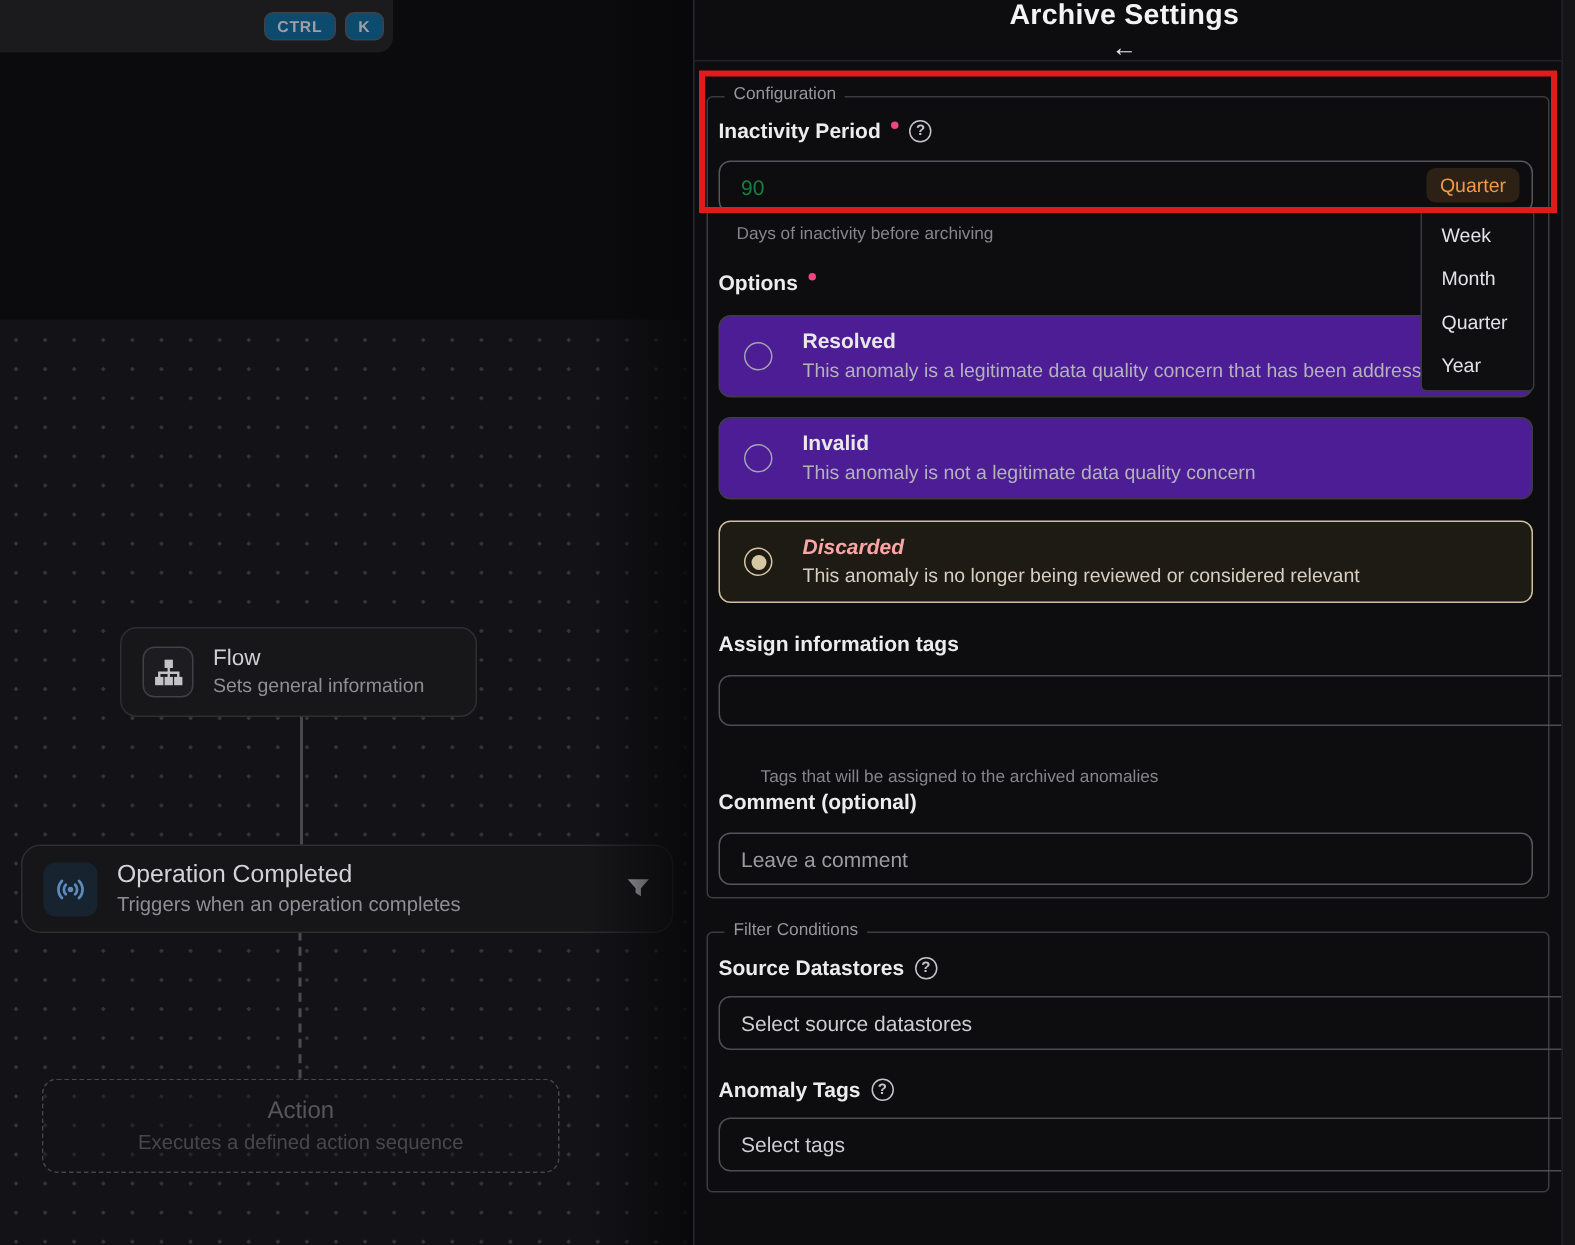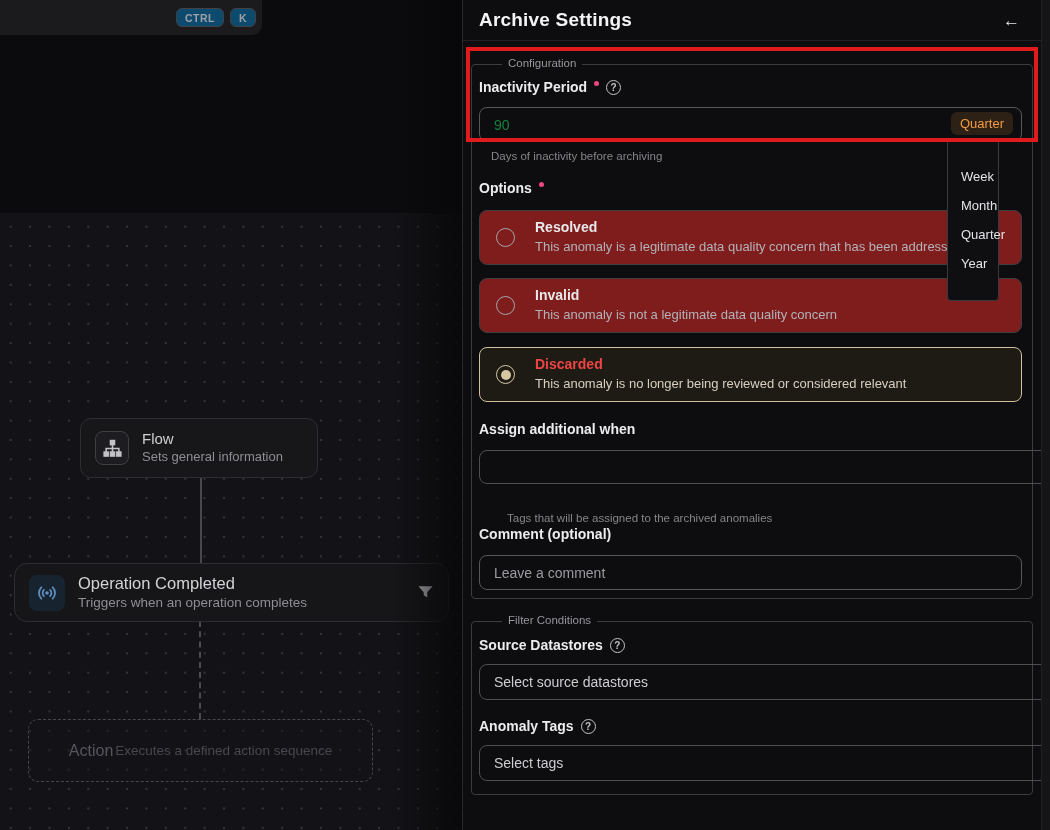--- a/index.html
+++ b/index.html
@@ -49,44 +49,44 @@
   }
   .node-icon-box.blue { width:36px; height:36px; background:#182330; border:none; }
   .node-title { font-size:15px; color:#cfcfd3; line-height:1.25; }
   .node-sub   { font-size:13px; color:#8e8e94; line-height:1.3; }
   .node-op .node-title { font-size:16.5px; color:#d3d3d7; }
   .node-op .node-sub   { font-size:13.5px; }
   .node-op .funnel { margin-left:auto; display:flex; align-items:center; }
   .node-action {
     position:absolute; left:28px; top:719px; width:345px; height:63px;
     border:1.5px dashed #47474d; border-radius:10px; background:rgba(20,20,24,.4);
-    display:flex; flex-direction:row; align-items:center; justify-content:center; gap:2px;
+    display:flex; flex-direction:column; align-items:center; justify-content:center; gap:2px;
   }
   .node-action .node-title { font-size:16px; color:#55555c; }
   .node-action .node-sub   { font-size:13.5px; color:#47474d; }
   
   .panel {
     position:absolute; left:462px; top:0; width:588px; height:830px;
     background:#0d0d0f; border-left:1px solid #28282c;
   }
   .scroll-track { position:absolute; right:0; top:0; width:9px; height:830px; background:#151517; border-left:1px solid #222226; }
   .panel-header {
     position:absolute; left:0; top:0; width:579px; height:41px;
     border-bottom:1px solid #222226; display:flex; align-items:center;
-    justify-content:space-between; padding:0 22px 0 16px;
+    justify-content:space-between; padding:0 22px 0 16px;flex-direction:column;
   }
   .panel-title { font-size:19px; font-weight:bold; color:#f3f3f5; letter-spacing:.2px; }
   .back-btn { font-size:17px; color:#e6e6e9; background:none; border:none; cursor:pointer; line-height:1; }
   .fieldset {
     position:absolute; border:1px solid #3c3c41; border-radius:4px;
   }
   .fieldset-config  { left:8px;  top:64px;  width:562px; height:535px; }
   .fieldset-filters { left:8px;  top:621px; width:562px; height:174px; }
   .legend {
-    position:absolute; top:-8px; left:30px; background:#0d0d0f; padding:0 6px;
+    position:absolute; top:-8px; left:11px; background:#0d0d0f; padding:0 6px;
     font-size:11.5px; color:#96969c;
   }
   .fld { position:absolute; left:16px; width:543px; }
   .label { font-size:14px; font-weight:bold; color:#ececee; display:flex; align-items:center; gap:7px; }
   .req-dot { width:5px; height:5px; border-radius:50%; background:#f0467f; align-self:flex-start; margin-top:2px; }
   .help {
     width:15px; height:15px; border:1.5px solid #c4c4c9; border-radius:50%;
     display:inline-flex; align-items:center; justify-content:center;
     font-size:10px; font-weight:bold; color:#c4c4c9; cursor:pointer;
   }
@@ -98,45 +98,45 @@
   .textbox::placeholder { color:#9b9ba1; }
   .unit-chip {
     position:absolute; right:9px; top:5px; padding:4px 9px; border-radius:6px;
     background:rgba(242,154,67,.14); color:#f29a43; font-size:13px; cursor:pointer;
   }
   .helper { font-size:11.5px; color:#85858a; }
   .radio-card {
     position:absolute; left:16px; width:543px; height:55px;
     border:1px solid #3d3d42; border-radius:8px;
     display:flex; align-items:center; gap:20px; padding:0 16px; cursor:pointer;
-    background:#7f1d1d; overflow:hidden;
+    background:#4c1d95; overflow:hidden;
   }
   .radio-card.selected { border-color:#cfc09e; background:#1e1b15; }
   .radio {
     width:19px; height:19px; border-radius:50%; border:1.5px solid #a5a5ab; flex:0 0 auto;
     display:flex; align-items:center; justify-content:center; background:transparent;
   }
   .radio-card.selected .radio { border-color:#d6c7a3; }
   .radio-card.selected .radio::after { content:""; width:10px; height:10px; border-radius:50%; background:#d6c7a3; }
   .radio-texts { min-width:0; }
   .radio-title { font-size:14px; font-weight:bold; color:#e8e8ea; line-height:1.4; }
   .radio-desc  { font-size:13px; color:#b2b2b8; line-height:1.45; white-space:nowrap; }
-  .radio-card.selected .radio-title { color:#ef4444; }
+  .radio-card.selected .radio-title { color:#fca5a5;font-style:italic; }
   .radio-card.selected .radio-desc  { color:#d6cfc2; }
   .select {
     width:100%; border:1px solid #4d4d53; border-radius:8px; background:transparent;
     display:flex; align-items:center; justify-content:space-between;
     padding:0 14px; cursor:pointer; color:#cdcdd2; font-size:14px;
   }
   .caret { font-size:9px; color:#b5b5ba; }
   
   .unit-menu {
-    position:absolute; left:484px; top:139px; width:52px;
+    position:absolute; left:484px; top:139px; width:76px;
     background:#0f0f12; border:1px solid #39393e; border-radius:4px;
-    z-index:60; padding:22px 0;
+    z-index:60; padding:2px 0;
   }
   .unit-menu .item { padding:7px 13px; font-size:13px; color:#e3e3e7; cursor:pointer; }
   
   .hl-rect {
     position:absolute; left:466px; top:47px; width:572px; height:95px;
     border:4px solid #e01b1b; z-index:70; pointer-events:none;
   }
 </style>
 </head>
 <body>
@@ -243,21 +243,21 @@
 
   <div class="radio-card selected" style="top:347px;">
     <span class="radio"></span>
     <span class="radio-texts">
       <div class="radio-title">Discarded</div>
       <div class="radio-desc">This anomaly is no longer being reviewed or considered relevant</div>
     </span>
   </div>
 
   <div class="fld label" style="top:421px;">
-    <span>Assign additional when</span>
+    <span>Assign information tags</span>
   </div>
   <div class="fld select" style="top:450px; height:34px;">
     <span></span>
     <span class="caret">▼</span>
   </div>
   <div class="fld helper" style="top:496px; left:44px;margin-top:16px;">Tags that will be assigned to the archived anomalies</div>
 
   <div class="fld label" style="top:526px;">
     <span>Comment (optional)</span>
   </div>

